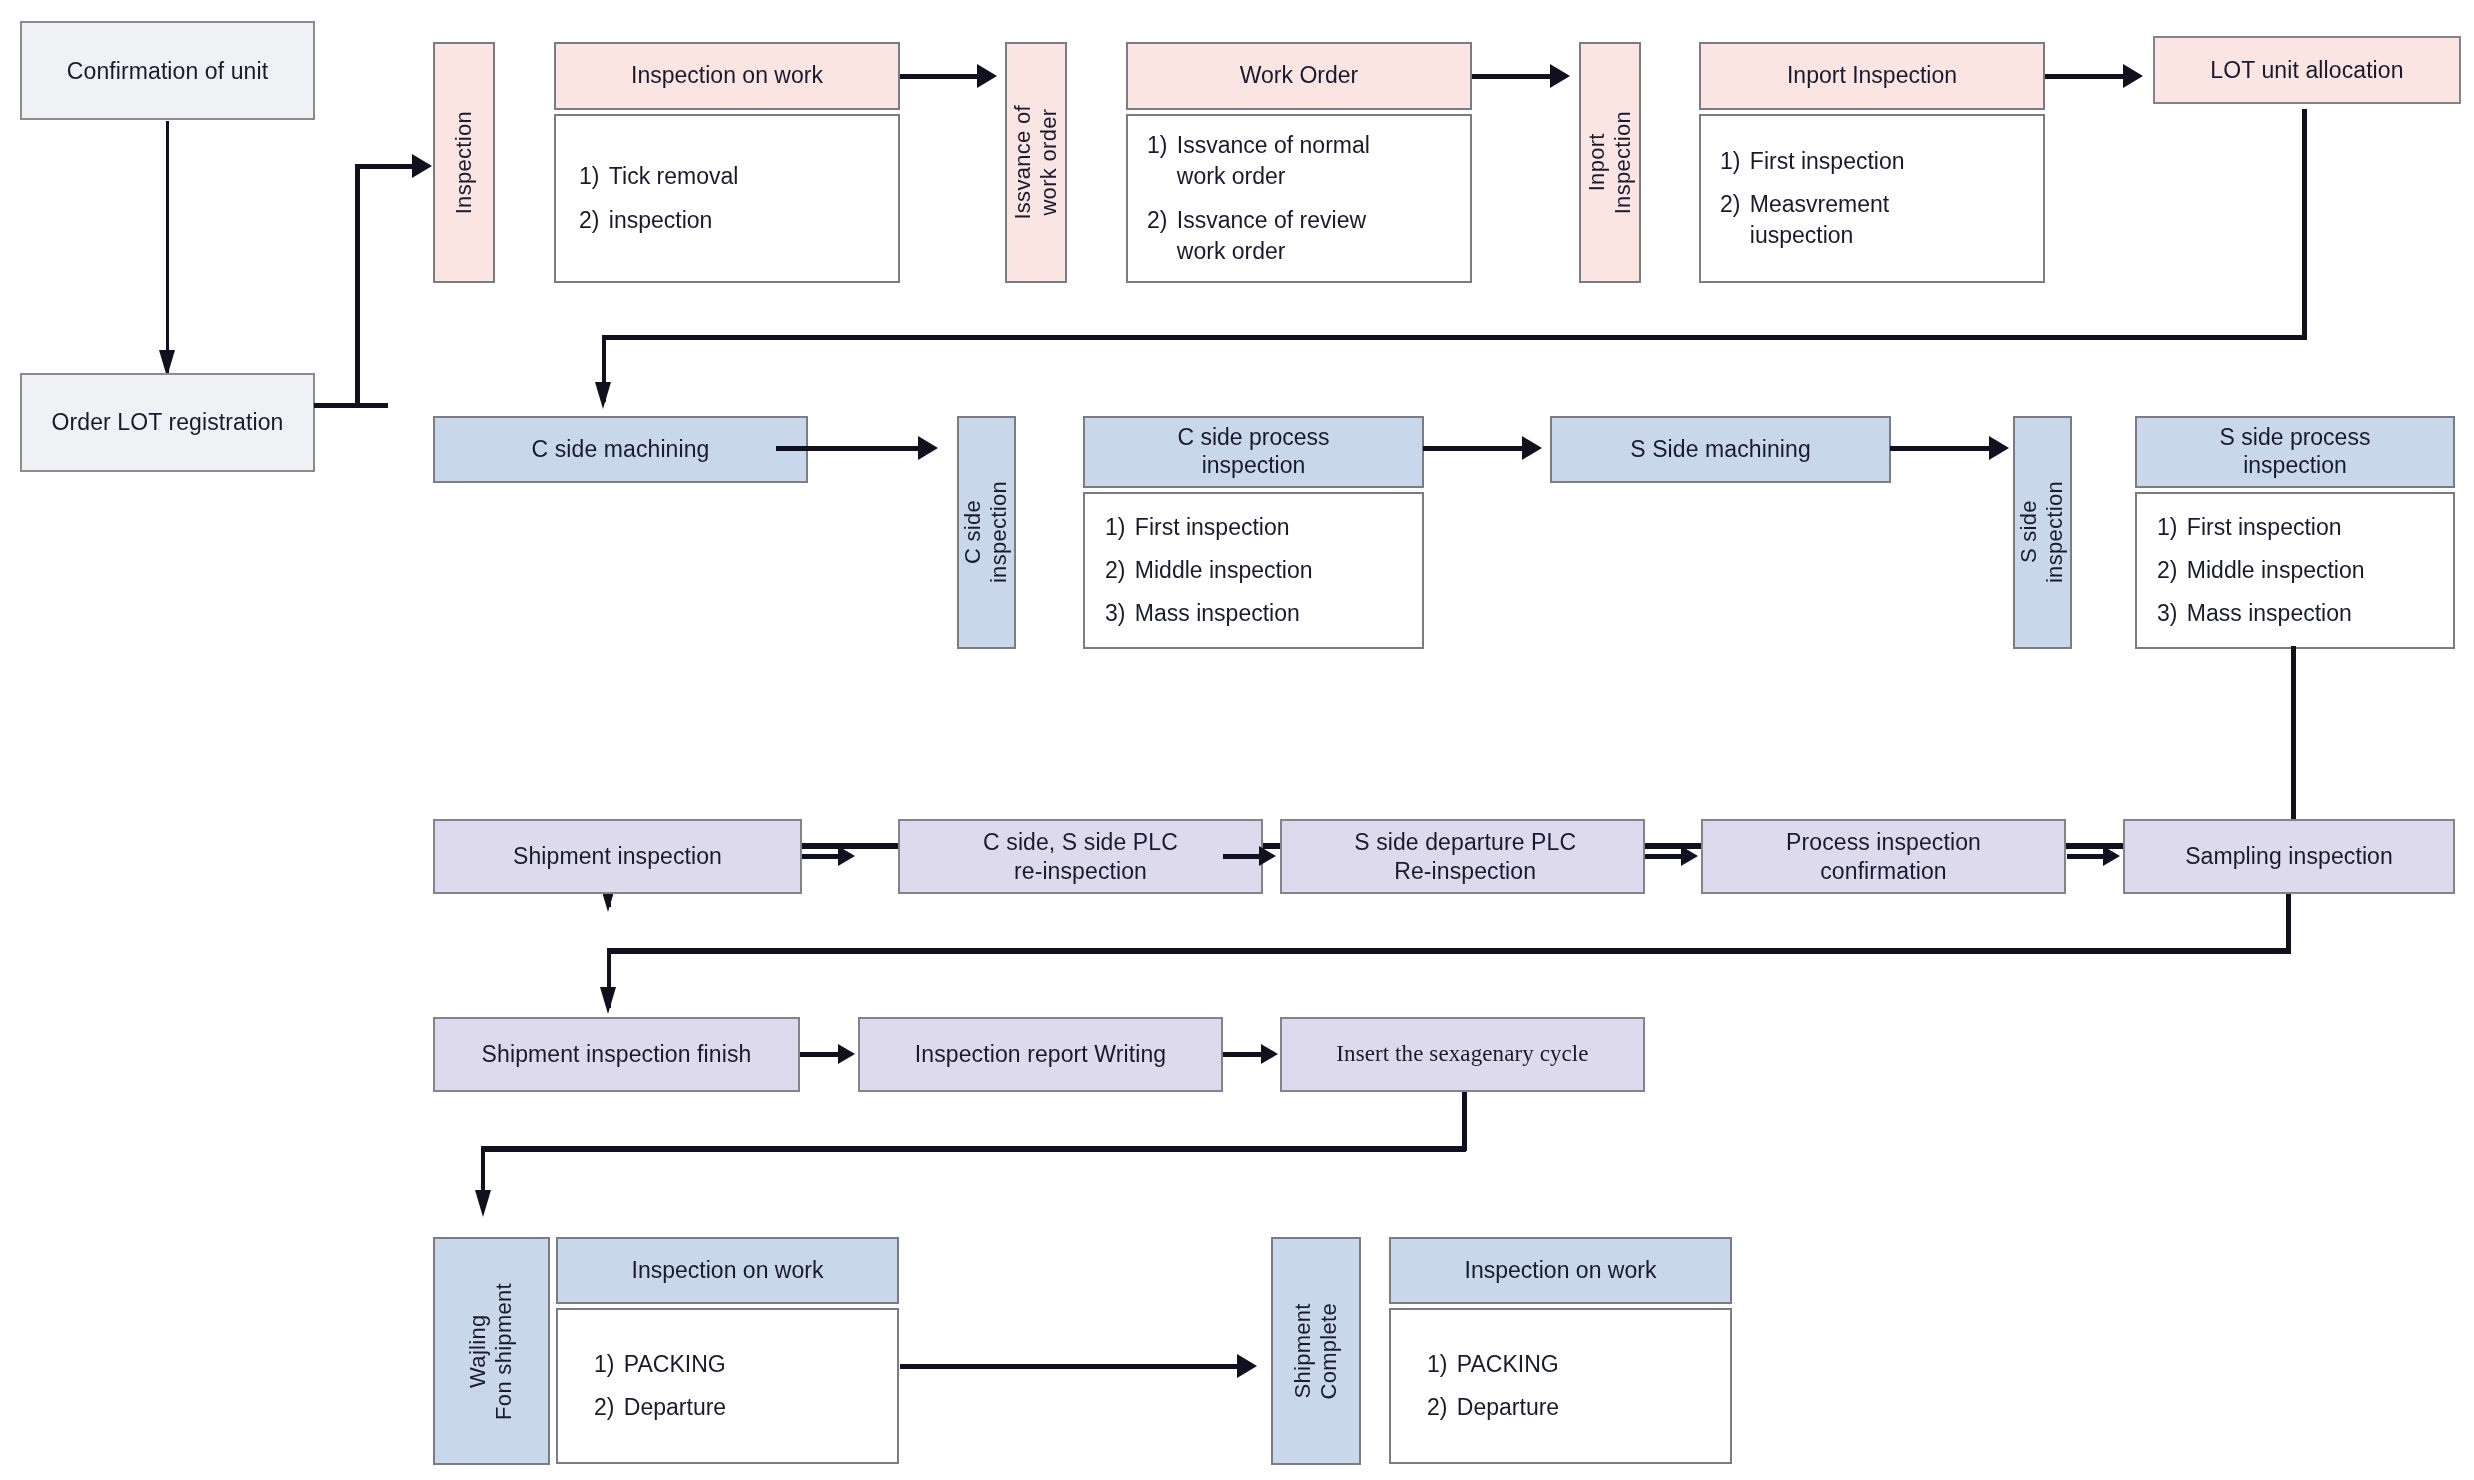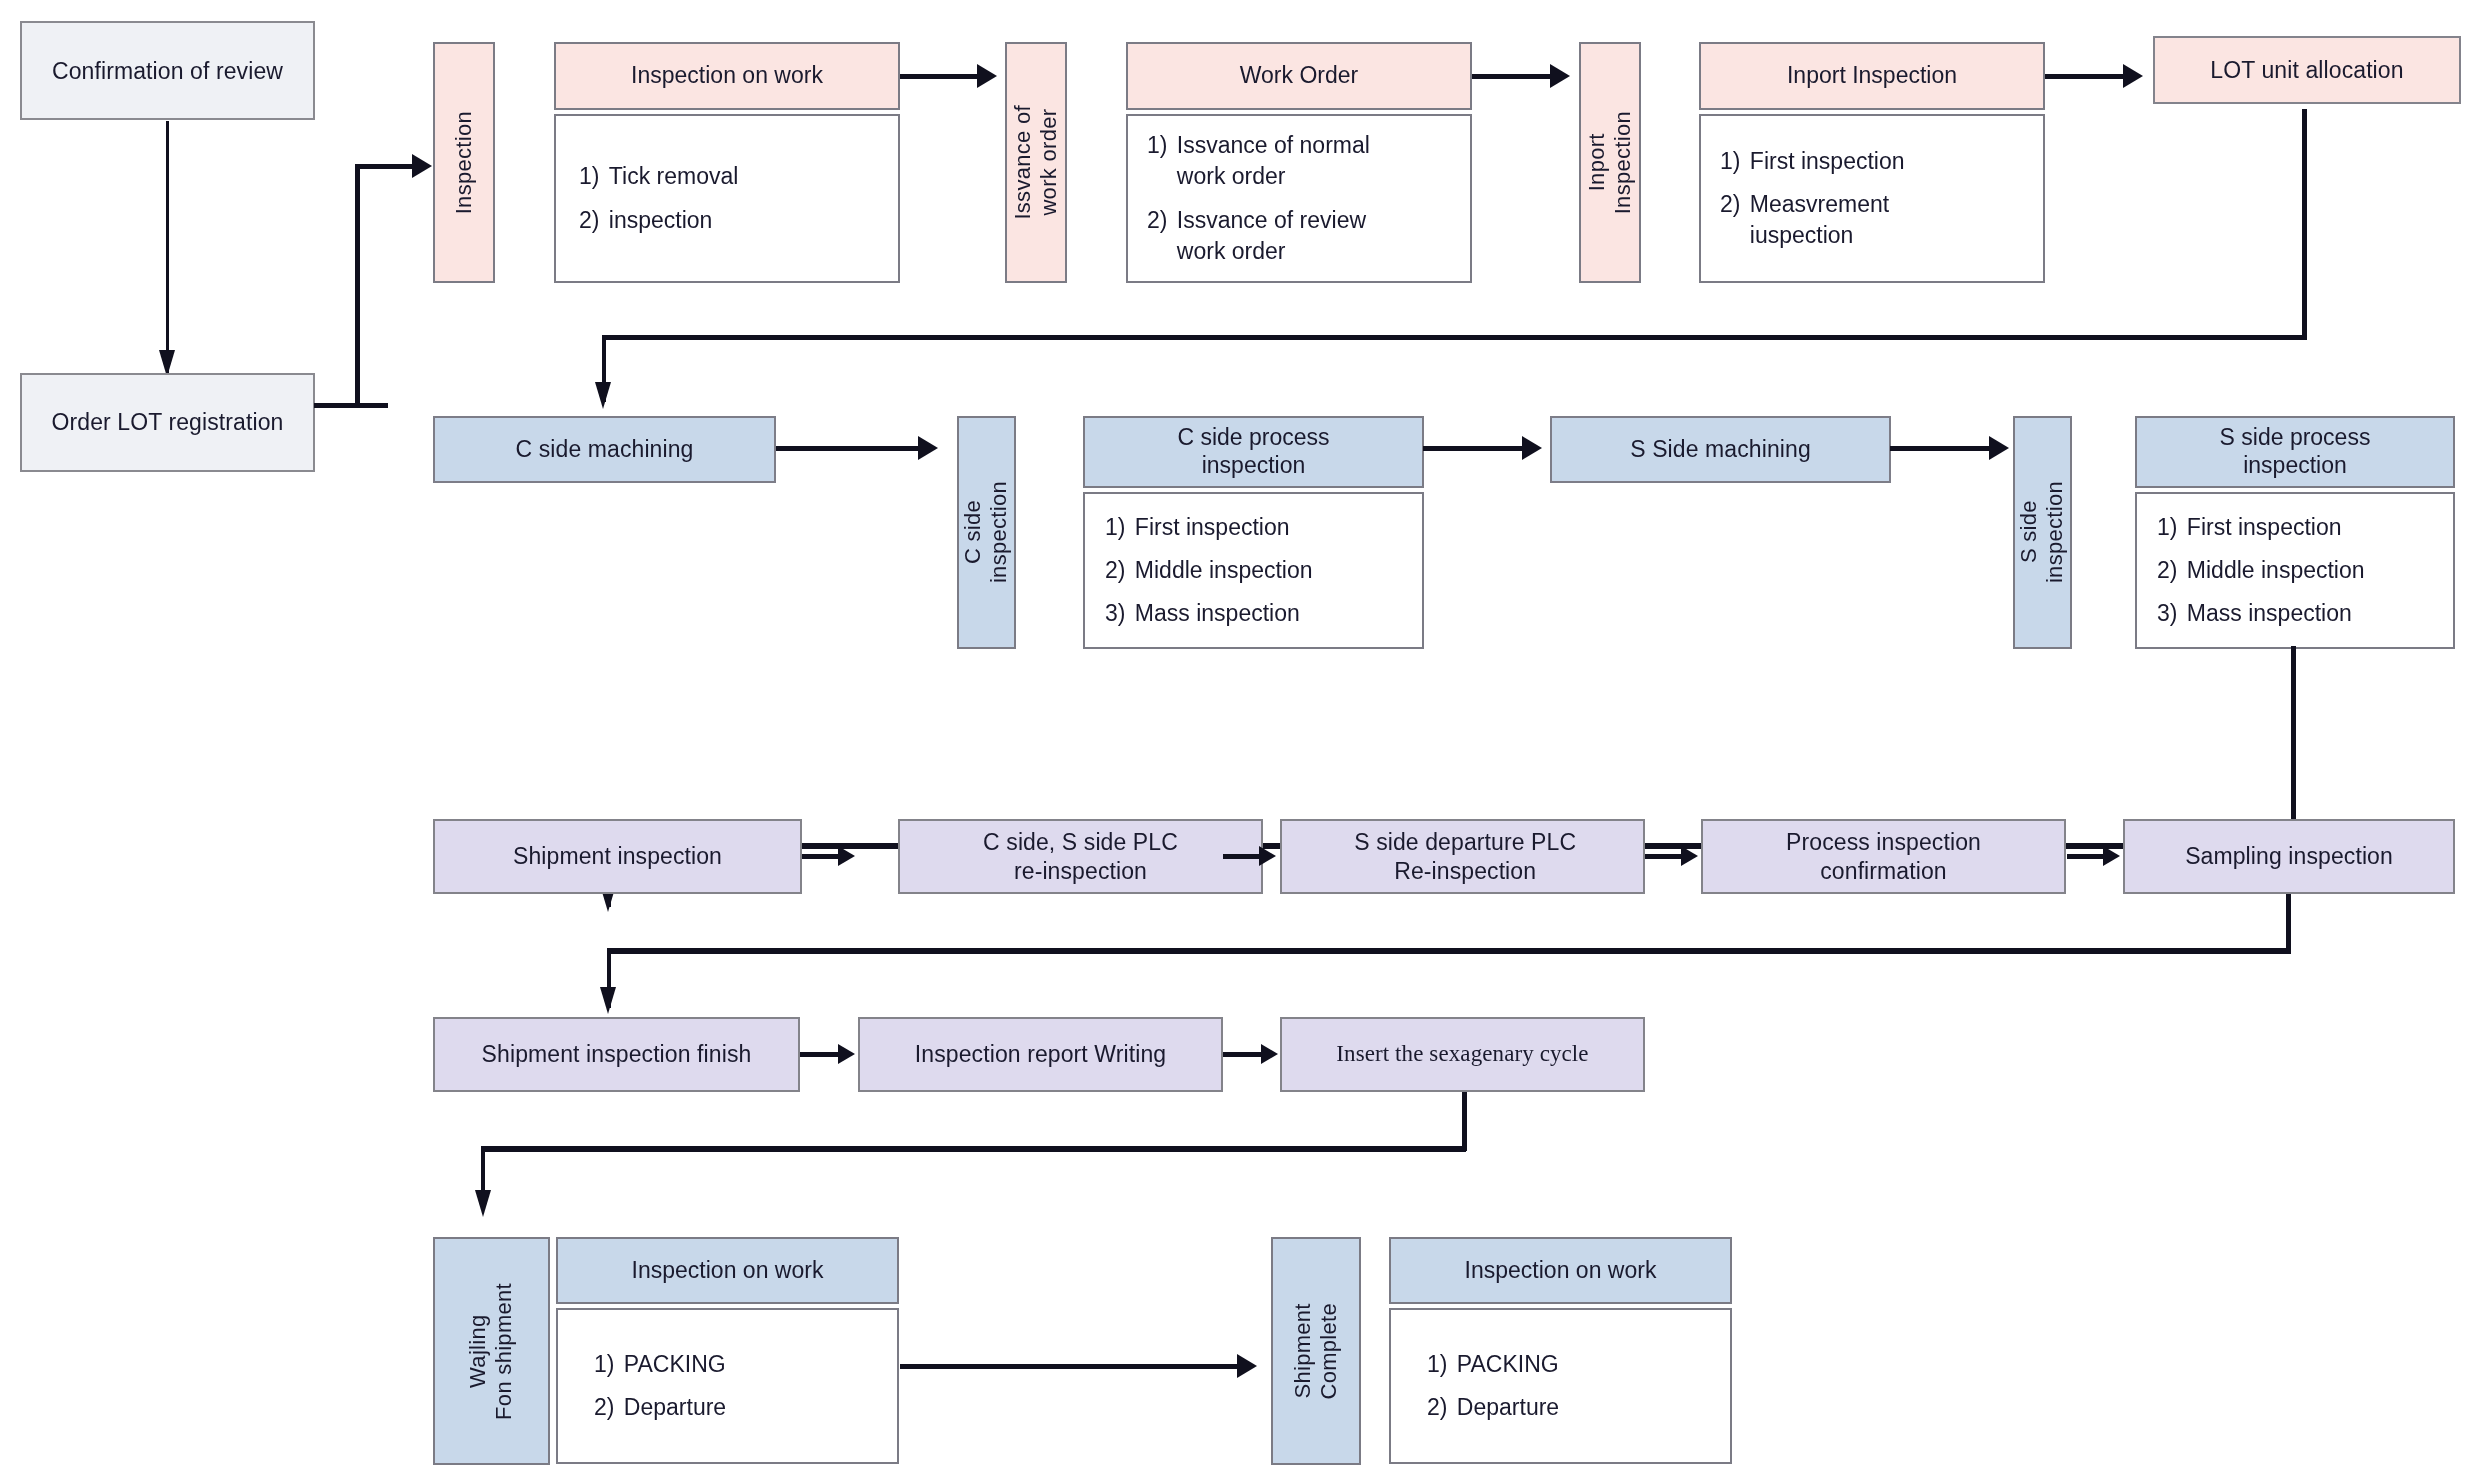--- a/index.html
+++ b/index.html
@@ -129,21 +129,21 @@
     border-right: 8.7px solid transparent;
     border-top: 27px solid #10101e;
   }
 </style>
 </head>
 <body>
 
 <div id="canvas">
 
   <div class="node grey" style="left:20px; top:21.4px; width:295px; height:99px;">
-    <span>Confirmation of review</span>
+    <span>Confirmation of unit</span>
   </div>
 
   <div class="vline thin" style="left:166px; top:121px; width:3.4px; height:255px;"></div>
   <div class="arrow-d slim" style="left:159px; top:350px;"></div>
 
   <div class="node grey" style="left:20px; top:373px; width:295px; height:99px;">
     <span>Order LOT registration</span>
   </div>
 
   <div class="hline" style="left:314px; top:403px; width:74px; height:4.7px;"></div>
@@ -221,21 +221,21 @@
 
   <div class="node pink" style="left:2153px; top:36px; width:308px; height:68px;">
     <span>LOT unit allocation</span>
   </div>
 
   <div class="vline" style="left:2302px; top:109px; width:4.7px; height:231px;"></div>
   <div class="hline" style="left:602px; top:335px; width:1705px; height:5.4px;"></div>
   <div class="vline thin" style="left:602px; top:335px; width:4px; height:67px;"></div>
   <div class="arrow-d slim" style="left:595px; top:382px;"></div>
 
-  <div class="node blue" style="left:433px; top:416px; width:343px; height:67px;">
+  <div class="node blue" style="left:433px; top:416px; width:375px; height:67px;">
     <span>C side machining</span>
   </div>
 
   <div class="hline" style="left:776px; top:446px; width:154px; height:5.4px;"></div>
   <div class="arrow-r" style="left:918px; top:436px;"></div>
 
   <div class="vstrip blue" style="left:957px; top:416px; width:59px; height:233px;">
     <span class="vtext">C side
 inspection</span>
   </div>

